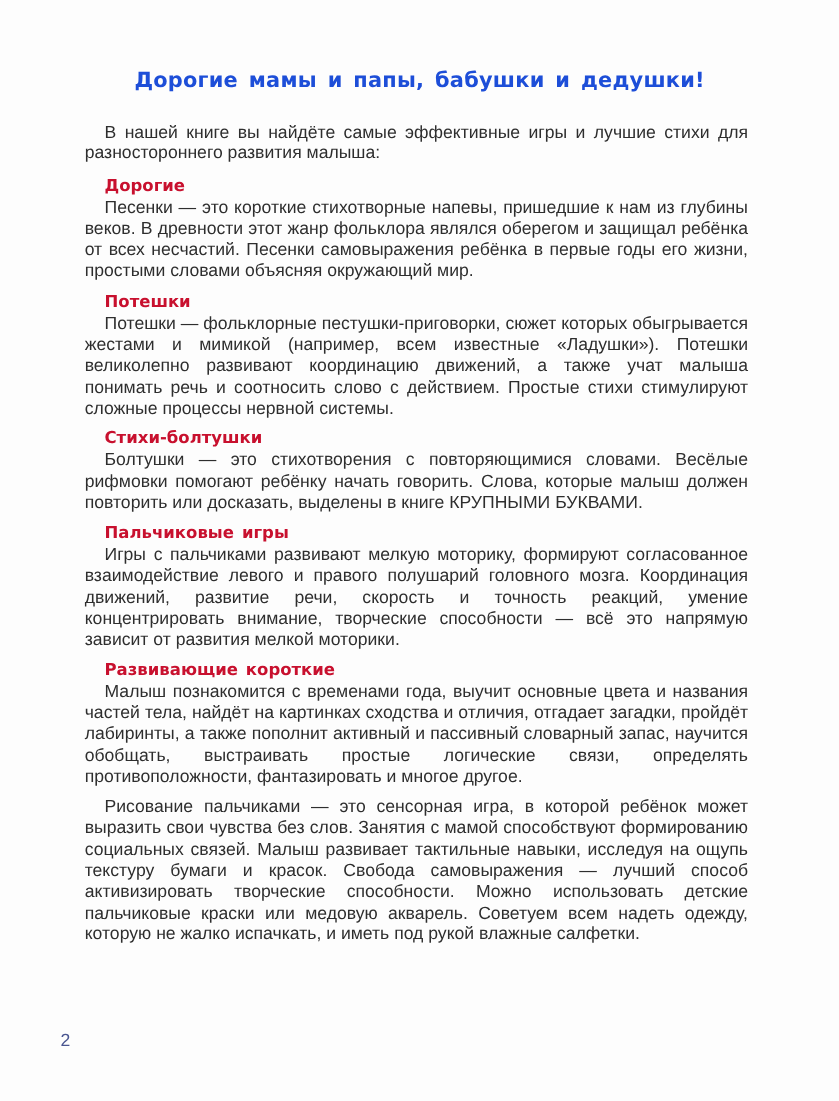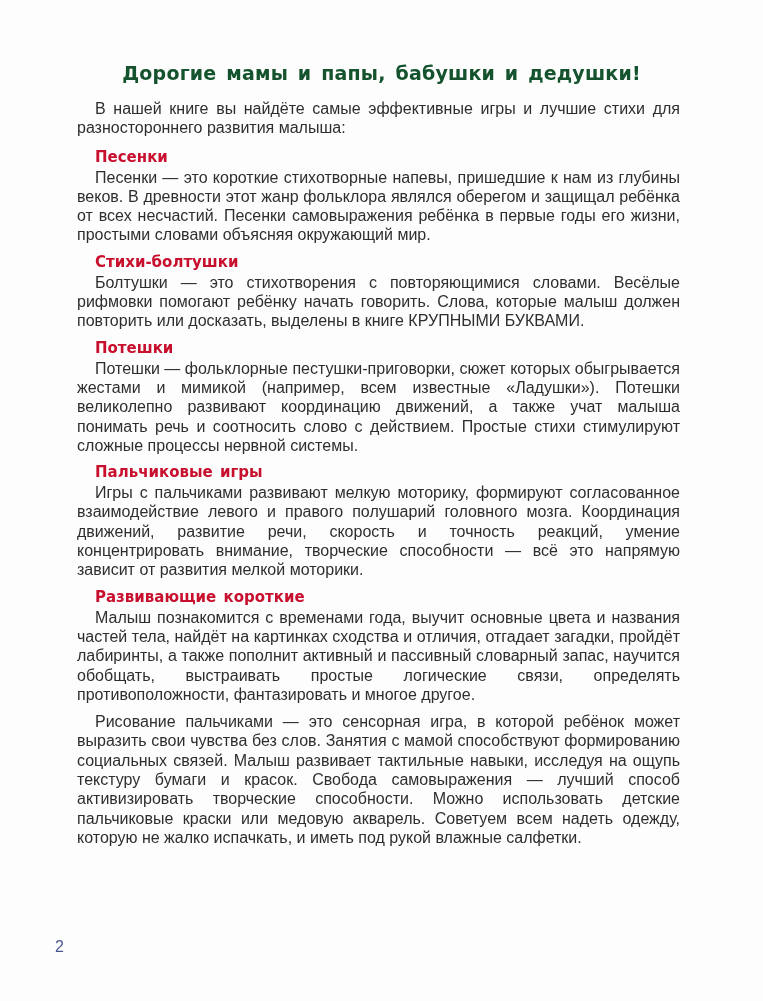--- a/index.html
+++ b/index.html
@@ -7,33 +7,33 @@
   .page {
     position: absolute; left: 0; top: 0; width: 763px; height: 1001px;
     background: #fdfdfd;
   }
   .title {
     position: absolute; top: 62px; left: 0; width: 763px;
     text-align: center;
     font-family: "DejaVu Sans", sans-serif;
     font-weight: bold;
     font-size: 19px;
-    color: #14532d;
+    color: #1d4ed8;
     letter-spacing: 0.2px;
     word-spacing: 3px;
   }
   .content {
     position: absolute; left: 77px; top: 99px; width: 603px;
     font-family: "Liberation Sans", sans-serif;
     font-size: 16px;
     line-height: 19.3px;
     color: #2e2e2e;
   }
   .intro {
-    margin: 0 0 10px 0;
+    margin: 12px 0 10px 0;
     text-indent: 18px;
     text-align: justify;
     text-align-last: left;
   }
   .section { margin: 0 0 8px 0; }
   .section h2 {
     margin: 0 0 1px 18px;
     font-family: "DejaVu Sans", sans-serif;
     font-weight: bold;
     font-size: 15px;
@@ -58,32 +58,32 @@
 </head>
 <body>
 
 <div class="page">
   <div class="title">Дорогие мамы и папы, бабушки и дедушки!</div>
 
   <div class="content">
     <p class="intro">В нашей книге вы найдёте самые эффективные игры и лучшие стихи для разностороннего развития малыша:</p>
 
     <div class="section">
-      <h2>Песенки</h2>
+      <h2>Дорогие</h2>
       <p>Песенки — это короткие стихотворные напевы, пришедшие к нам из глу­бины веков. В древности этот жанр фольклора являлся оберегом и за­щищал ребёнка от всех несчастий. Песенки самовыражения ребёнка в первые годы его жизни, простыми словами объясняя окружающий мир.</p>
+    </div>
+
+    <div class="section">
+      <h2>Потешки</h2>
+      <p>Потешки — фольклорные пестушки-приговорки, сюжет которых обы­грывается жестами и мимикой (например, всем известные «Ладушки»). Потешки великолепно развивают координацию движений, а также учат малыша понимать речь и соотносить слово с действием. Простые стихи стимулируют сложные процессы нервной системы.</p>
     </div>
 
     <div class="section">
       <h2>Стихи-болтушки</h2>
       <p>Болтушки — это стихотворения с повторяющимися словами. Весёлые рифмовки помогают ребёнку начать говорить. Слова, которые малыш дол­жен повторить или досказать, выделены в книге КРУПНЫМИ БУКВАМИ.</p>
-    </div>
-
-    <div class="section">
-      <h2>Потешки</h2>
-      <p>Потешки — фольклорные пестушки-приговорки, сюжет которых обы­грывается жестами и мимикой (например, всем известные «Ладушки»). Потешки великолепно развивают координацию движений, а также учат малыша понимать речь и соотносить слово с действием. Простые стихи стимулируют сложные процессы нервной системы.</p>
     </div>
 
     <div class="section">
       <h2>Пальчиковые игры</h2>
       <p>Игры с пальчиками развивают мелкую моторику, формируют согласо­ванное взаимодействие левого и правого полушарий головного мозга. Координация движений, развитие речи, скорость и точность реакций, умение концентрировать внимание, творческие способности — всё это напрямую зависит от развития мелкой моторики.</p>
     </div>
 
     <div class="section">
       <h2>Развивающие короткие</h2>
       <p>Малыш познакомится с временами года, выучит основные цвета и на­звания частей тела, найдёт на картинках сходства и отличия, отгадает загадки, пройдёт лабиринты, а также пополнит активный и пассивный словарный запас, научится обобщать, выстраивать простые логические связи, определять противоположности, фантазировать и многое другое.</p>

